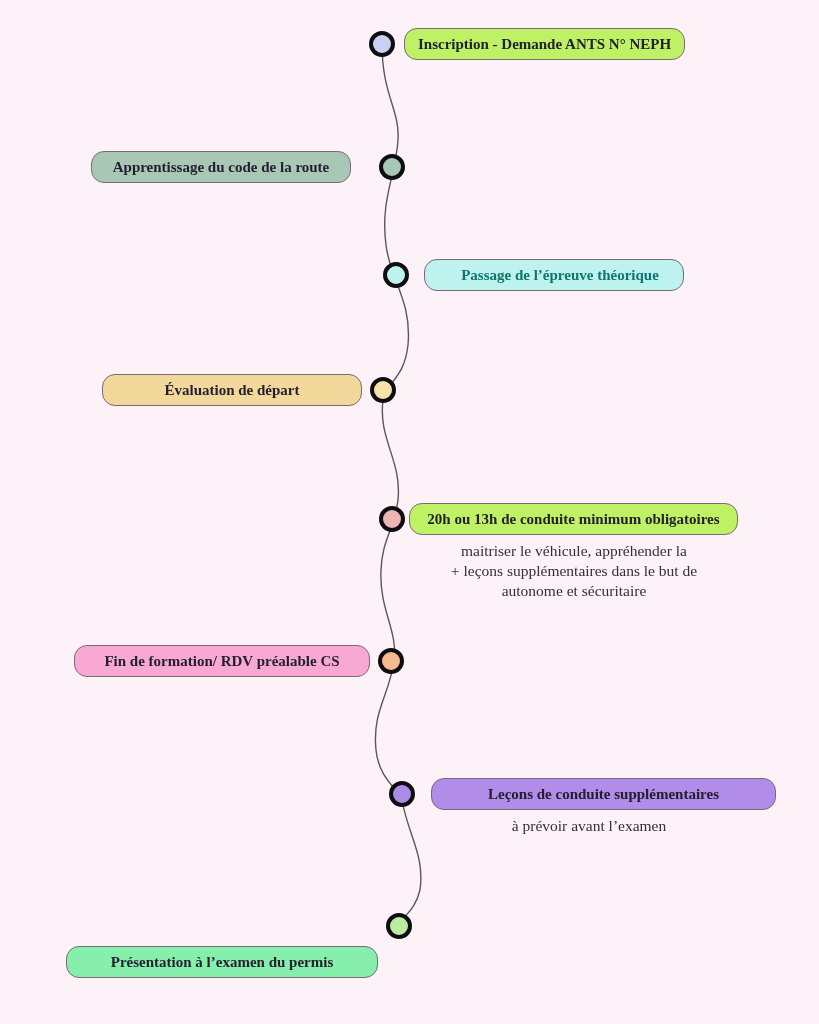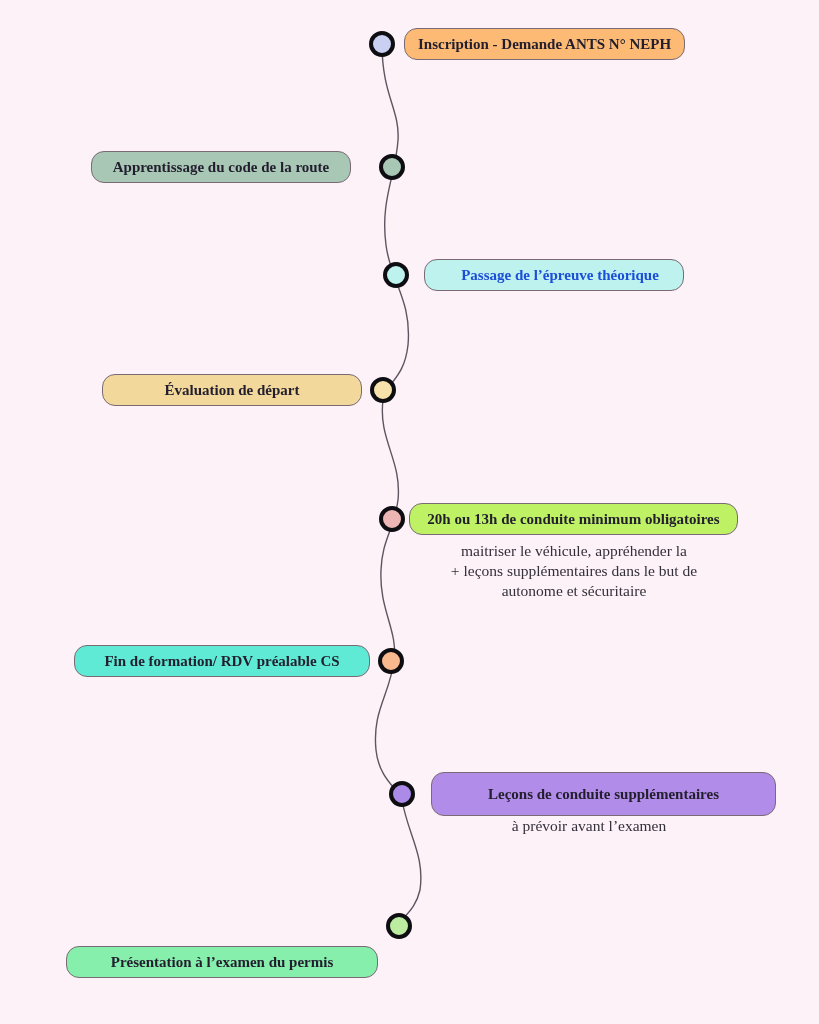--- a/index.html
+++ b/index.html
@@ -67,50 +67,50 @@
 <body>
 
 <div id="timeline-canvas" style="background: rgb(253, 242, 248);">
 
   <svg id="spine-svg" viewBox="0 0 819 1024" preserveAspectRatio="none" aria-hidden="true">
     <path id="spine-path" fill="none" stroke="#5d5560" stroke-width="1.4" stroke-linecap="round" d="M 382 44 C 382 95, 400 110, 398 140 C 396 175, 380 200, 386 245 C 390 280, 412 300, 408 345 C 404 380, 386 382, 383 400 C 378 440, 402 460, 398 500 C 394 530, 382 540, 381 570 C 379 610, 398 630, 394 660 C 390 695, 372 710, 376 750 C 379 780, 400 790, 402 800 C 408 835, 425 855, 420 890 C 415 912, 400 918, 399 926"></path>
   </svg>
 
   <div id="nodes-layer">
       <div class="node-dot" style="left: 369px; top: 31px; background: rgb(201, 208, 242); border-color: rgb(13, 13, 18);"></div>
-      <div class="node-box side-right" style="left: 404px; top: 44px; width: 281px; height: 32px; background: #fdba74; border-color: rgb(122, 106, 116); color: rgb(34, 30, 46);">
+      <div class="node-box side-right" style="left: 404px; top: 44px; width: 281px; height: 32px; background: #bef264; border-color: rgb(122, 106, 116); color: rgb(34, 30, 46);">
         <span>Inscription - Demande ANTS N° NEPH</span>
       </div>
       <div class="node-dot" style="left: 379px; top: 154px; background: rgb(168, 199, 181); border-color: rgb(13, 13, 18);"></div>
       <div class="node-box side-left" style="left: 351px; top: 167px; width: 260px; height: 32px; background: rgb(168, 199, 181); border-color: rgb(122, 106, 116); color: rgb(34, 30, 46);">
         <span>Apprentissage du code de la route</span>
       </div>
       <div class="node-dot" style="left: 383px; top: 262px; background: rgb(189, 242, 238); border-color: rgb(13, 13, 18);"></div>
-      <div class="node-box side-right" style="left: 424px; top: 275px; width: 260px; height: 32px; background: rgb(189, 242, 238); border-color: rgb(122, 106, 116); color: #1d4ed8; padding-left: 28px;">
+      <div class="node-box side-right" style="left: 424px; top: 275px; width: 260px; height: 32px; background: rgb(189, 242, 238); border-color: rgb(122, 106, 116); color: #0f766e; padding-left: 28px;">
         <span>Passage de l’épreuve théorique</span>
       </div>
       <div class="node-dot" style="left: 370px; top: 377px; background: rgb(247, 226, 171); border-color: rgb(13, 13, 18);"></div>
       <div class="node-box side-left" style="left: 362px; top: 390px; width: 260px; height: 32px; background: rgb(242, 216, 154); border-color: rgb(122, 106, 116); color: rgb(34, 30, 46);">
         <span>Évaluation de départ</span>
       </div>
       <div class="node-dot" style="left: 379px; top: 506px; background: rgb(238, 181, 181); border-color: rgb(13, 13, 18);"></div>
       <div class="node-box side-right" style="left: 409px; top: 519px; width: 329px; height: 32px; background: #bef264; border-color: rgb(122, 106, 116); color: rgb(34, 30, 46);">
         <span>20h ou 13h  de conduite minimum obligatoires</span>
       </div>
       <div class="node-sub" style="left: 428px; top: 541px; width: 292px; color: rgb(51, 48, 58);">
         <div>maitriser le véhicule, appréhender la</div>
         <div>+ leçons supplémentaires dans le but de</div>
         <div>autonome et sécuritaire</div>
       </div>
       <div class="node-dot" style="left: 378px; top: 648px; background: rgb(248, 185, 143); border-color: rgb(13, 13, 18);"></div>
-      <div class="node-box side-left" style="left: 370px; top: 661px; width: 296px; height: 32px; background: #5eead4; border-color: rgb(122, 106, 116); color: rgb(34, 30, 46);">
+      <div class="node-box side-left" style="left: 370px; top: 661px; width: 296px; height: 32px; background: #f9a8d4; border-color: rgb(122, 106, 116); color: rgb(34, 30, 46);">
         <span>Fin de formation/ RDV préalable CS</span>
       </div>
       <div class="node-dot" style="left: 389px; top: 781px; background: rgb(171, 138, 232); border-color: rgb(13, 13, 18);"></div>
-      <div class="node-box side-right" style="left: 431px; top: 794px; width: 345px; height: 44px; background: rgb(177, 140, 232); border-color: rgb(122, 106, 116); color: rgb(34, 30, 46);">
+      <div class="node-box side-right" style="left: 431px; top: 794px; width: 345px; height: 32px; background: rgb(177, 140, 232); border-color: rgb(122, 106, 116); color: rgb(34, 30, 46);">
         <span>Leçons de conduite supplémentaires</span>
       </div>
       <div class="node-sub" style="left: 434px; top: 816px; width: 310px; color: rgb(51, 48, 58);">
         <div>à prévoir avant l’examen</div>
       </div>
       <div class="node-dot" style="left: 386px; top: 913px; background: rgb(188, 236, 159); border-color: rgb(13, 13, 18);"></div>
       <div class="node-box side-left" style="left: 378px; top: 926px; width: 312px; height: 32px; background: #86efac; border-color: rgb(122, 106, 116); color: rgb(34, 30, 46); margin-top: 36px;">
         <span>Présentation à l’examen du permis</span>
       </div>
     </div>

